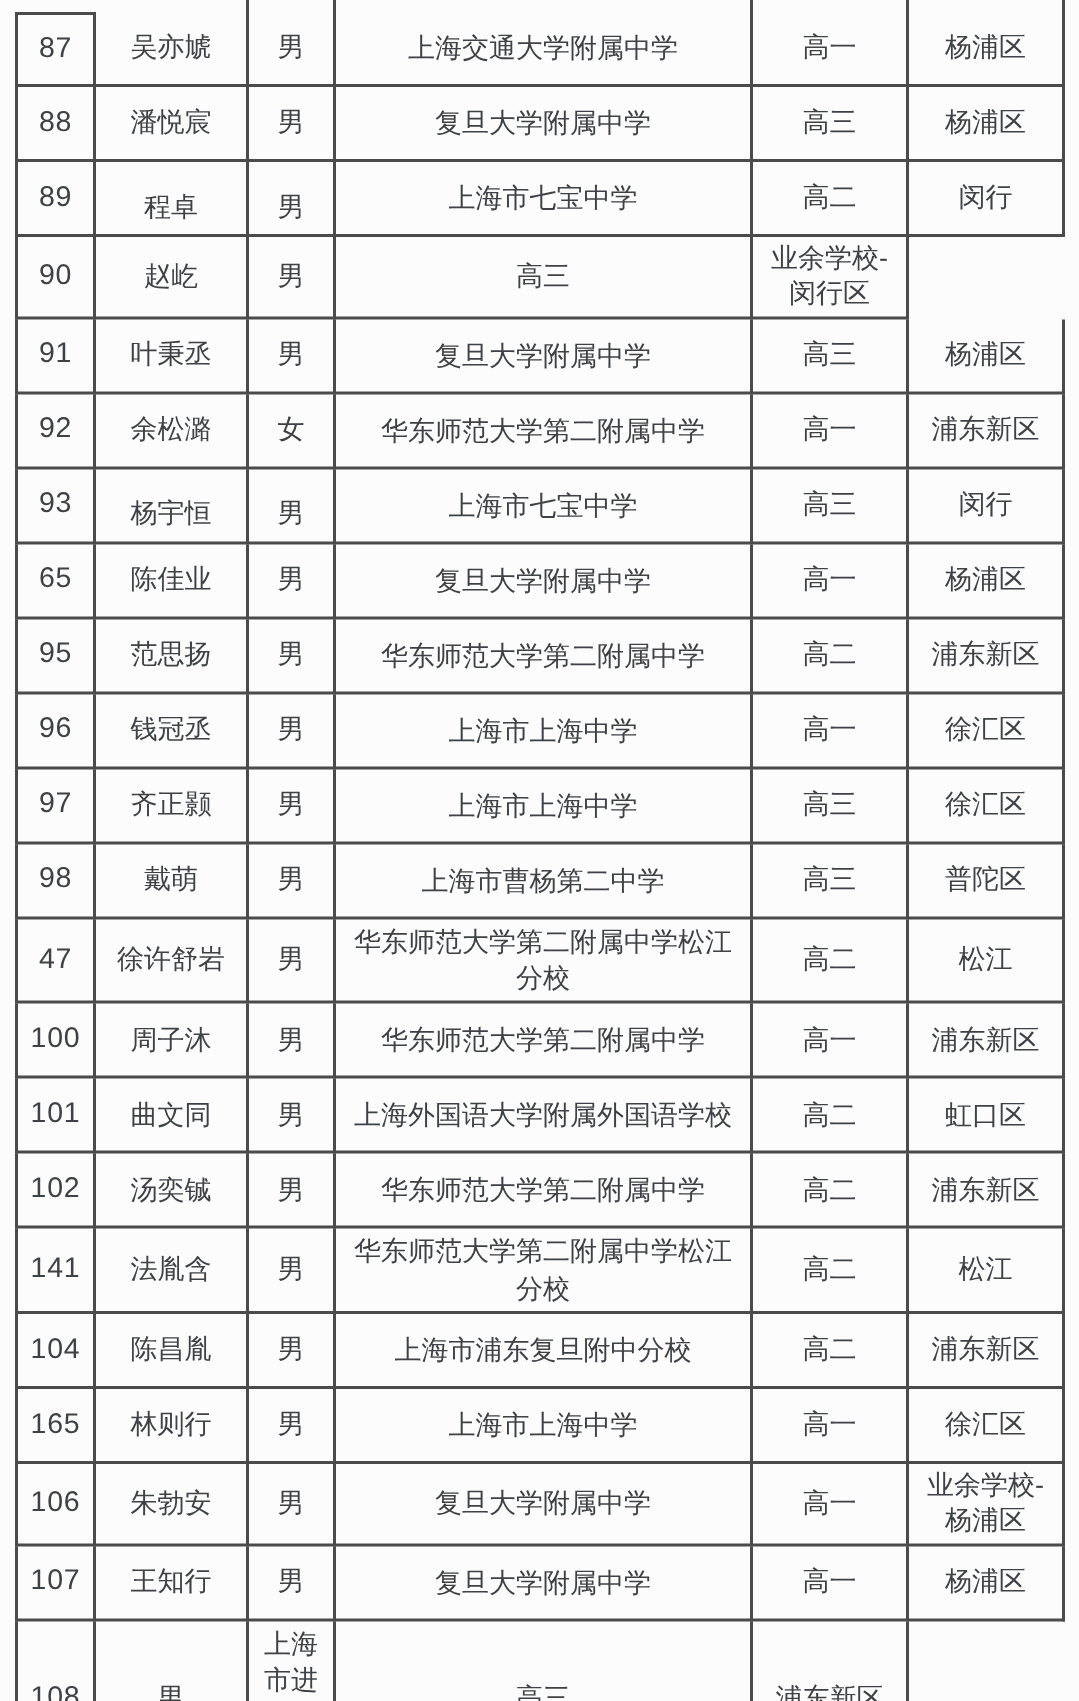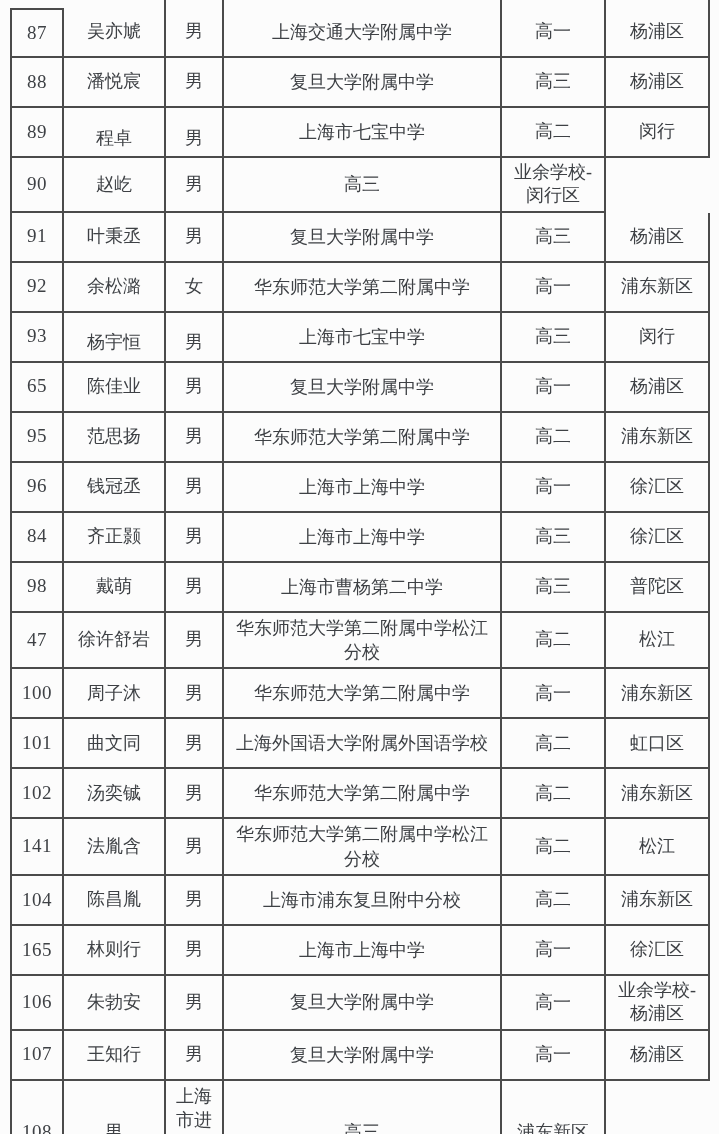--- a/index.html
+++ b/index.html
@@ -2,21 +2,21 @@
 <html><head>
 <meta charset="utf-8">
 <style>
   * { margin:0; padding:0; box-sizing:border-box; }
   html,body {
     width:719px; height:1134px;
     background:#fcfcfc;
     overflow:hidden;
     font-family:"Liberation Sans", sans-serif;
   }
-  .page { position:relative; width:719px; height:842px;font-family:Liberation Serif, serif; }
+  .page { position:relative; width:719px; height:842px; }
 
   
   .stub { position:absolute; top:0; width:2px; height:9px; background:#4b4b4b; }
   .stub.s1 { left:164px; }
   .stub.s2 { left:222px; }
   .stub.s3 { left:500px; }
   .stub.s4 { left:604px; }
   .stub.s5 { left:708px; }
 
   .table { position:absolute; left:10px; top:8px; width:700px; }
@@ -136,21 +136,21 @@
   <div class="row">
     <div class="cell c-no">96</div>
     <div class="cell c-name">钱冠丞</div>
     <div class="cell c-gender">男</div>
     <div class="cell c-school">上海市上海中学</div>
     <div class="cell c-grade">高一</div>
     <div class="cell c-district">徐汇区</div>
   </div>
 
   <div class="row">
-    <div class="cell c-no">84</div>
+    <div class="cell c-no">97</div>
     <div class="cell c-name">齐正颢</div>
     <div class="cell c-gender">男</div>
     <div class="cell c-school">上海市上海中学</div>
     <div class="cell c-grade">高三</div>
     <div class="cell c-district">徐汇区</div>
   </div>
 
   <div class="row">
     <div class="cell c-no">98</div>
     <div class="cell c-name">戴萌</div>

